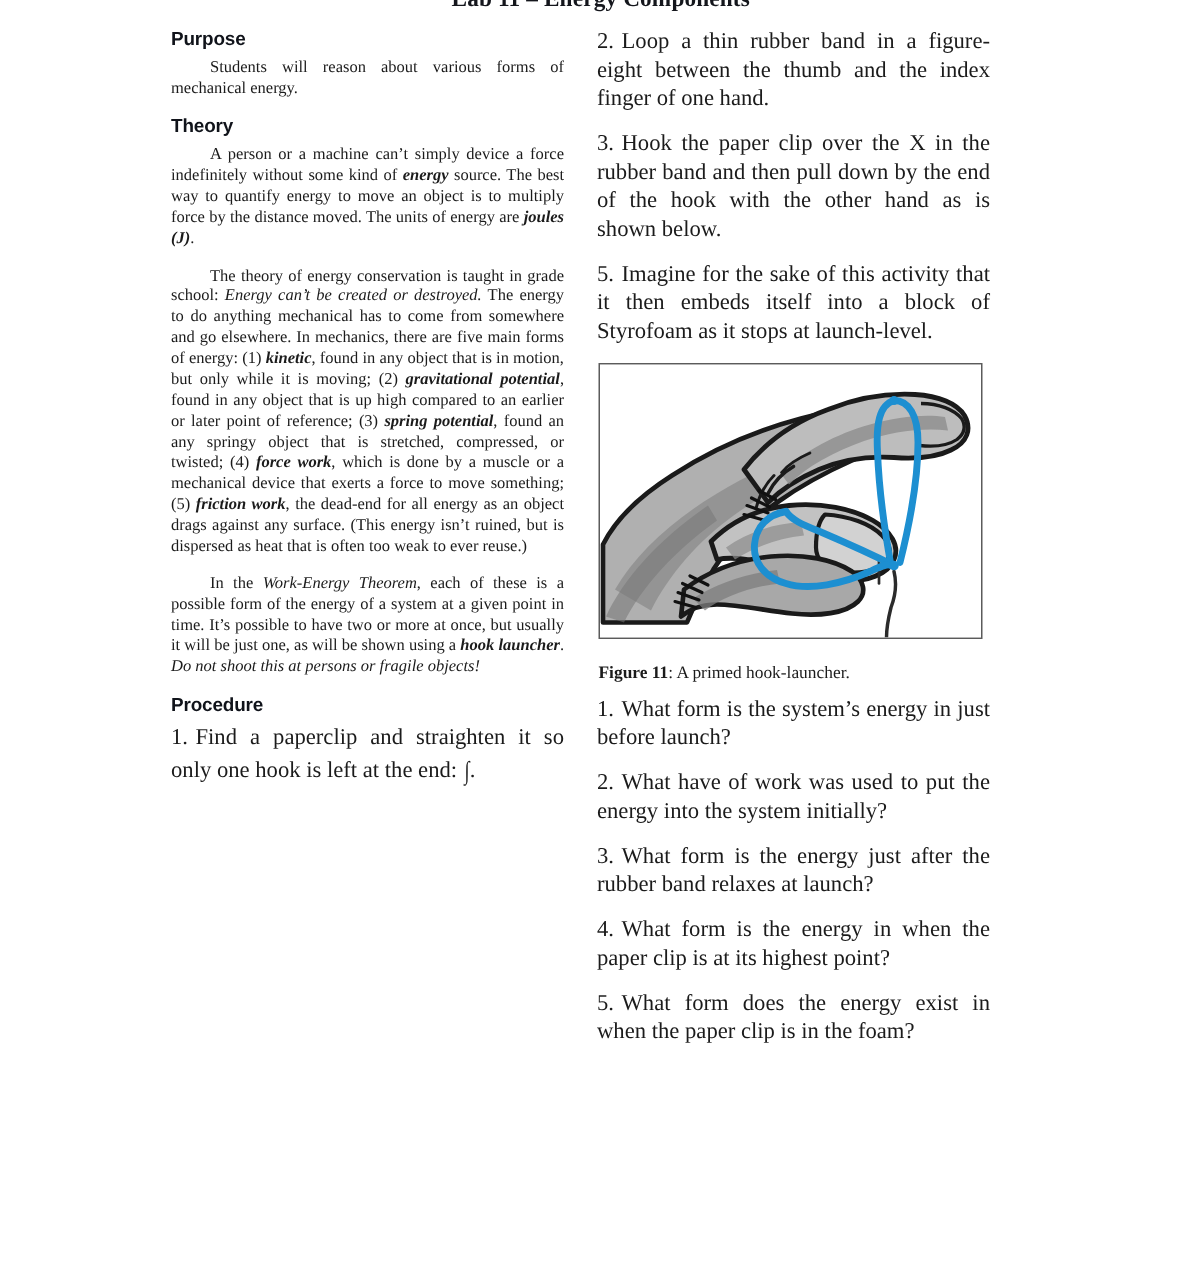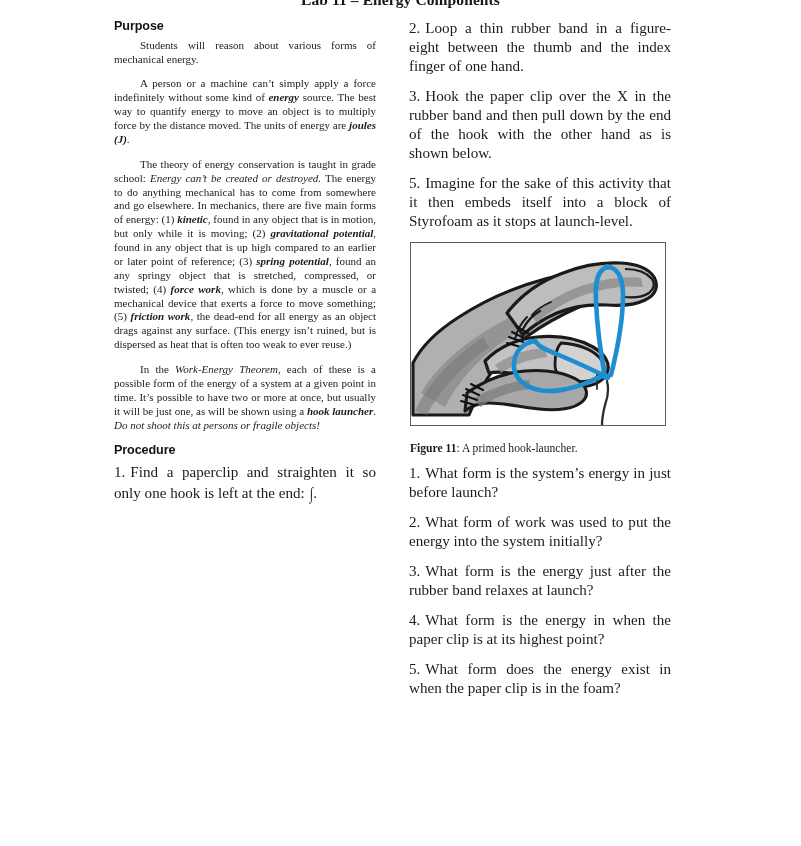--- a/index.html
+++ b/index.html
@@ -35,21 +35,21 @@
     letter-spacing: 0.1px;
     color: #14161c;
   }
   
   .col {
     position: absolute;
     top: 19px;
     width: 262px;
   }
   .col-left  { left: 114px; }
-  .col-right { left: 409px; }
+  .col-right { left: 398px; }
 
   h2.section {
     font-family: "Liberation Sans", sans-serif;
     font-weight: bold;
     font-size: 12.6px;
     color: #10131a;
     margin: 0 0 4px 0;
     line-height: 1.25;
     letter-spacing: -0.1px;
   }
@@ -114,22 +114,23 @@
 
 <div class="page">
 
   <div class="doc-title">Lab 11 – Energy Components</div>
 
   <div class="col col-left">
 
     <h2 class="section">Purpose</h2>
     <p class="body indent">Students will reason about various forms of mechanical energy.</p>
 
-
-    <p class="body indent"><span>A person or a machine can’t simply apply a force indefinitely without some kind of </span><span class="bi">energy</span><span> source. The best way to quantify energy to move an object is to multiply force by the distance moved. The units of energy are </span><span class="bi">joules (J)</span><span>.</span></p>
+    <h2 class="section sec-gap">Theory</h2>
+
+    <p class="body indent"><span>A person or a machine can’t simply device a force indefinitely without some kind of </span><span class="bi">energy</span><span> source. The best way to quantify energy to move an object is to multiply force by the distance moved. The units of energy are </span><span class="bi">joules (J)</span><span>.</span></p>
 
     <p class="body indent"><span>The theory of energy conservation is taught in grade school: </span><span class="it">Energy can’t be created or destroyed.</span><span> The energy to do anything mechanical has to come from somewhere and go elsewhere. In mechanics, there are five main forms of energy: (1) </span><span class="bi">kinetic</span><span>, found in any object that is in motion, but only while it is moving; (2) </span><span class="bi">gravitational potential</span><span>, found in any object that is up high compared to an earlier or later point of reference; (3) </span><span class="bi">spring potential</span><span>, found an any springy object that is stretched, compressed, or twisted; (4) </span><span class="bi">force work</span><span>, which is done by a muscle or a mechanical device that exerts a force to move something; (5) </span><span class="bi">friction work</span><span>, the dead-end for all energy as an object drags against any surface. (This energy isn’t ruined, but is dispersed as heat that is often too weak to ever reuse.)</span></p>
 
     <p class="body indent"><span>In the </span><span class="it">Work-Energy Theorem</span><span>, each of these is a possible form of the energy of a system at a given point in time. It’s possible to have two or more at once, but usually it will be just one, as will be shown using a </span><span class="bi">hook launcher</span><span>. </span><span class="it">Do not shoot this at persons or fragile objects!</span></p>
 
     <h2 class="section sec-gap">Procedure</h2>
 
     <p class="numitem last"><span class="num">1.</span><span>Find a paperclip and straighten it so only one hook is left at the end: </span><span class="hook-glyph">∫</span><span>.</span></p>
 
   </div>
@@ -207,21 +208,21 @@
         <circle cx="196" cy="24" r="3.0" fill="#1d8fd1"></circle>
       </svg>
     </div>
 
     <p class="figcaption"><span class="figlabel">Figure 11</span><span>: A primed hook-launcher.</span></p>
 
 
 
     <p class="numitem"><span class="num">1.</span><span>What form is the system’s energy in just before launch?</span></p>
 
-    <p class="numitem"><span class="num">2.</span><span>What form of work was used to put the energy into the system initially?</span></p>
+    <p class="numitem"><span class="num">2.</span><span>What have of work was used to put the energy into the system initially?</span></p>
 
     <p class="numitem"><span class="num">3.</span><span>What form is the energy just after the rubber band relaxes at launch?</span></p>
 
     <p class="numitem"><span class="num">4.</span><span>What form is the energy in when the paper clip is at its highest point?</span></p>
 
     <p class="numitem last"><span class="num">5.</span><span>What form does the energy exist in when the paper clip is in the foam?</span></p>
 
   </div>
 </div>
 

